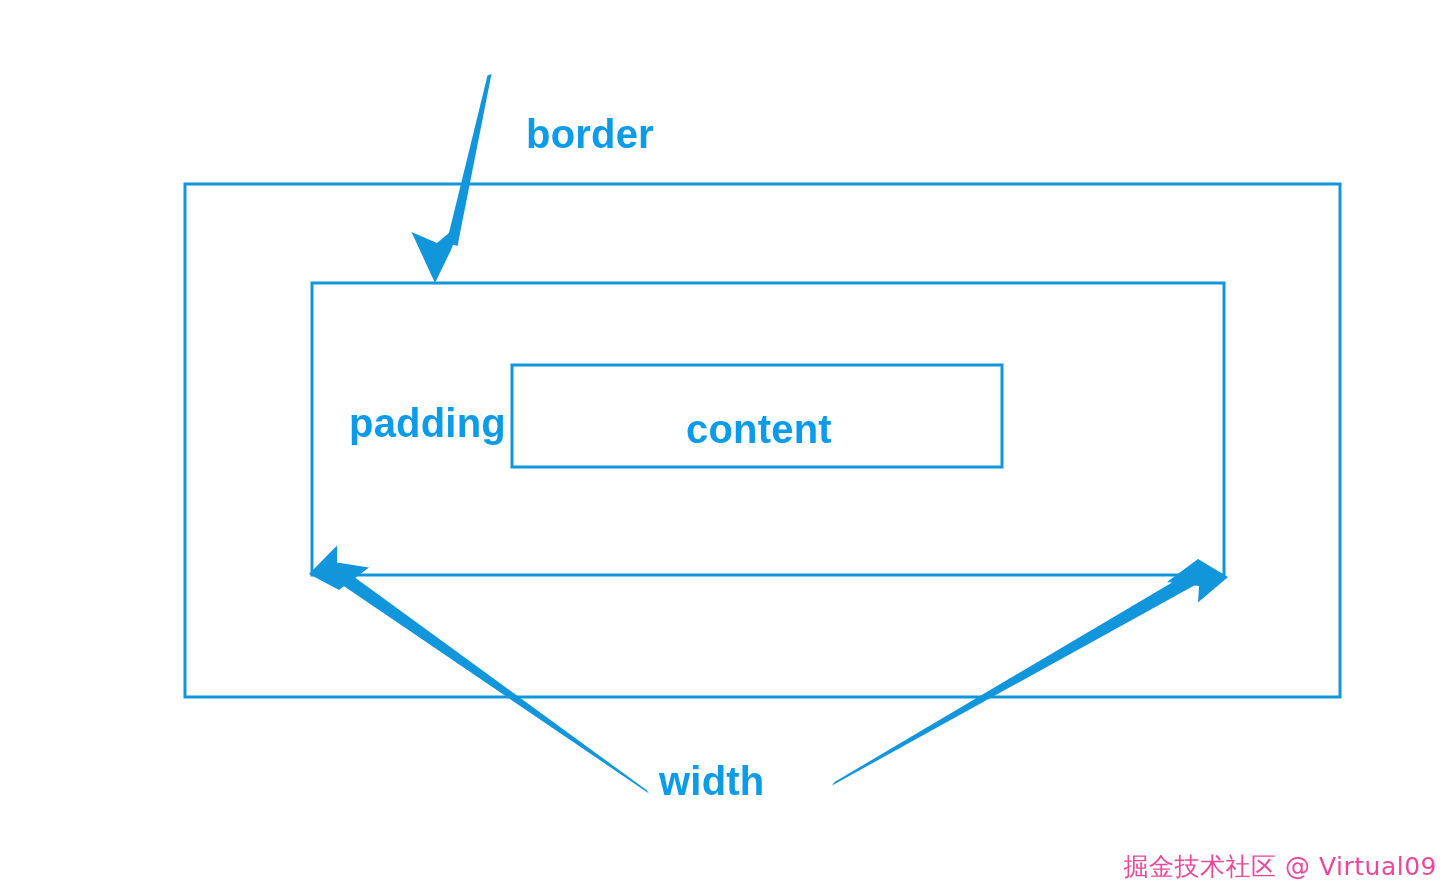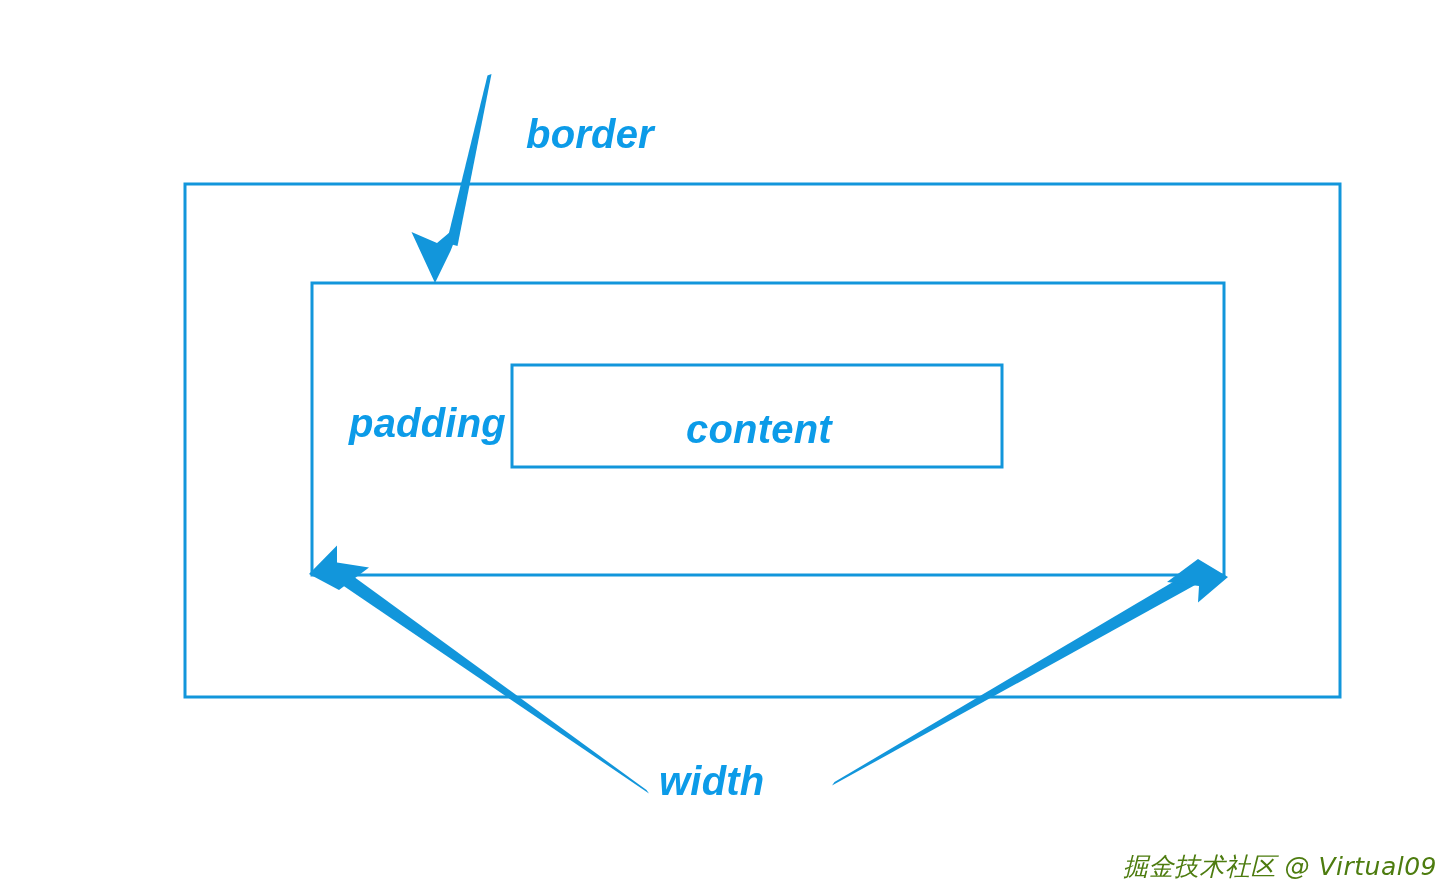--- a/index.html
+++ b/index.html
@@ -13,21 +13,20 @@
     position: relative;
     overflow: hidden;
     font-family: "Liberation Sans", sans-serif;
   }
   #diagram-root {
     position: absolute;
     left: 0;
     top: 0;
     width: 1453px;
     height: 895px;
-    font-style: italic;
   }
   #box-model-svg {
     position: absolute;
     left: 0;
     top: 0;
     width: 1453px;
     height: 895px;
     display: block;
   }
   .box-label {
@@ -36,21 +35,21 @@
     font-size: 40px;
     letter-spacing: 0.2px;
     white-space: pre;
   }
   .watermark-text {
     position: absolute;
     right: 16px;
     bottom: 12px;
     font-family: "DejaVu Sans", sans-serif;
     font-size: 25px;
-    color: #4d7c0f;
+    color: #ec4899;
     white-space: pre;
     letter-spacing: 0.5px;
   }
 </style>
 </head>
 <body>
 
 <div id="diagram-root">
 
   <svg id="box-model-svg" viewBox="0 0 1453 895" xmlns="http://www.w3.org/2000/svg">

